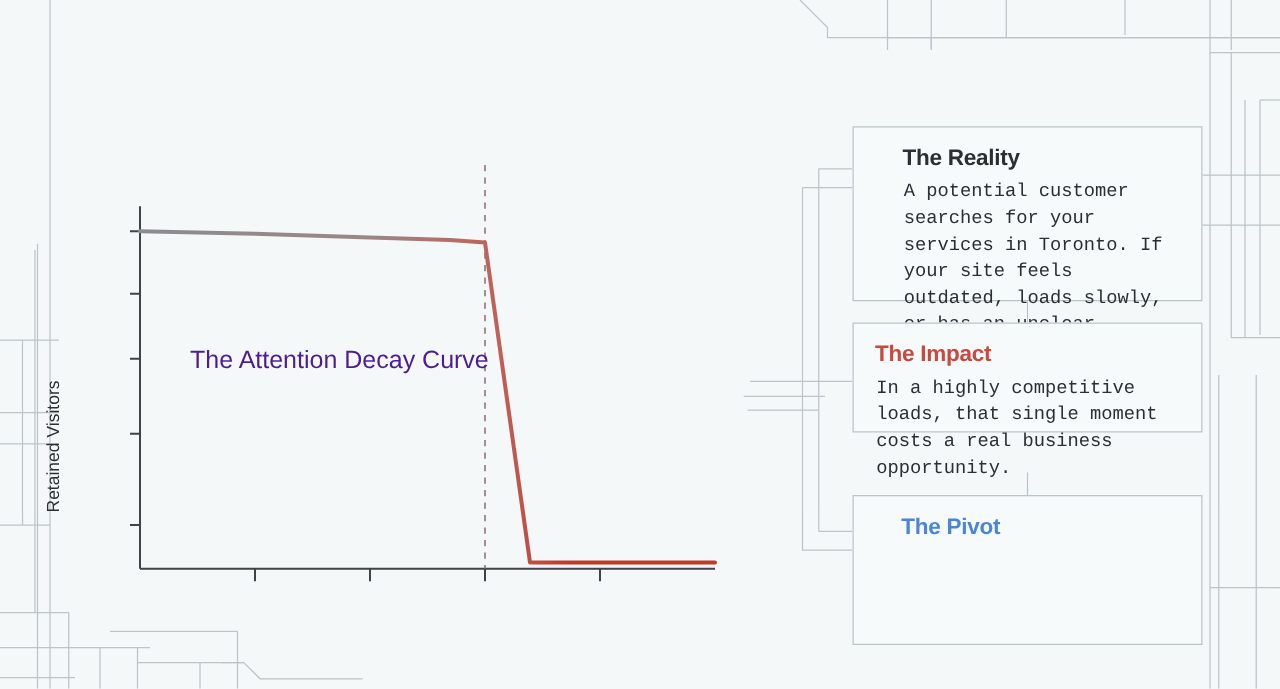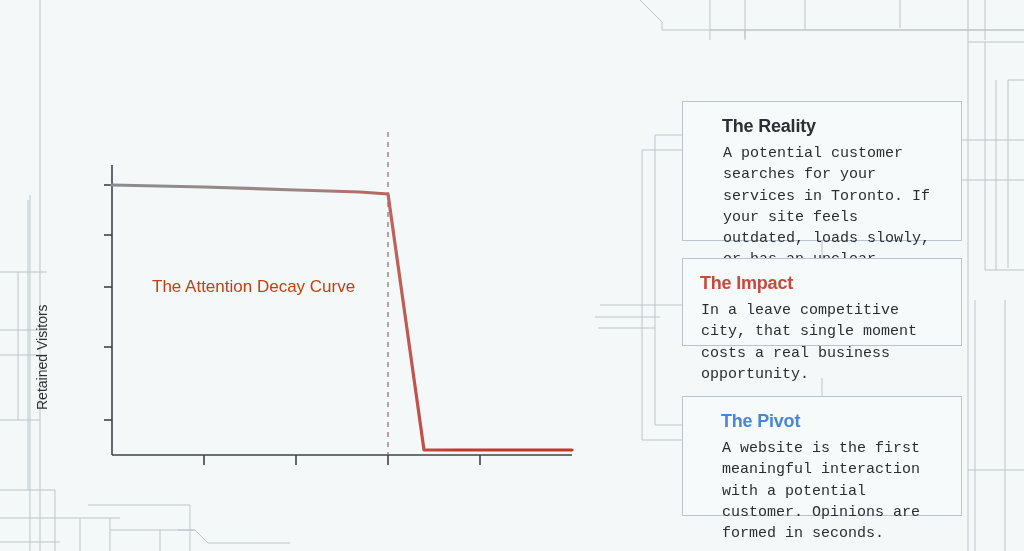--- a/index.html
+++ b/index.html
@@ -22,21 +22,21 @@
     letter-spacing:-0.7px;
     color:#2b2f33;
     white-space:nowrap;
   }
 
   
   #chart-area{position:absolute;left:60px;top:120px;width:560px;height:400px;}
   #chart-svg{position:absolute;left:0;top:0;}
   .curve-label{
     position:absolute;left:92px;top:157px;
-    font-size:17px;color:#c2410c;white-space:nowrap;text-align:center;
+    font-size:20px;color:#4c1d95;white-space:nowrap;text-align:center;
   }
   .y-axis-label{
     position:absolute;
     left:-26px;top:290px;
     transform:rotate(-90deg);
     transform-origin:left top;
     font-size:14px;color:#2b2f33;white-space:nowrap;
   }
 
   
@@ -163,21 +163,20 @@
 
   </div>
 
   <div class="card" id="card-0">
     <div class="card-title" style="color: rgb(43, 47, 51);">The Reality</div>
     <div class="card-body">A potential customer searches for your services in Toronto. If your site feels outdated, loads slowly, or has an unclear message, they leave.</div>
   </div>
 
   <div class="card" id="card-1">
     <div class="card-title" style="color: rgb(201, 73, 60);">The Impact</div>
-    <div class="card-body">In a leave competitive city, that single moment costs a real business opportunity.</div>
+    <div class="card-body">In a highly competitive loads, that single moment costs a real business opportunity.</div>
   </div>
 
   <div class="card" id="card-2">
     <div class="card-title" style="color: rgb(74, 134, 216);">The Pivot</div>
-    <div class="card-body">A website is the first meaningful interaction with a potential customer. Opinions are formed in seconds.</div>
   </div>
 
 </div>
 
 </body></html>

